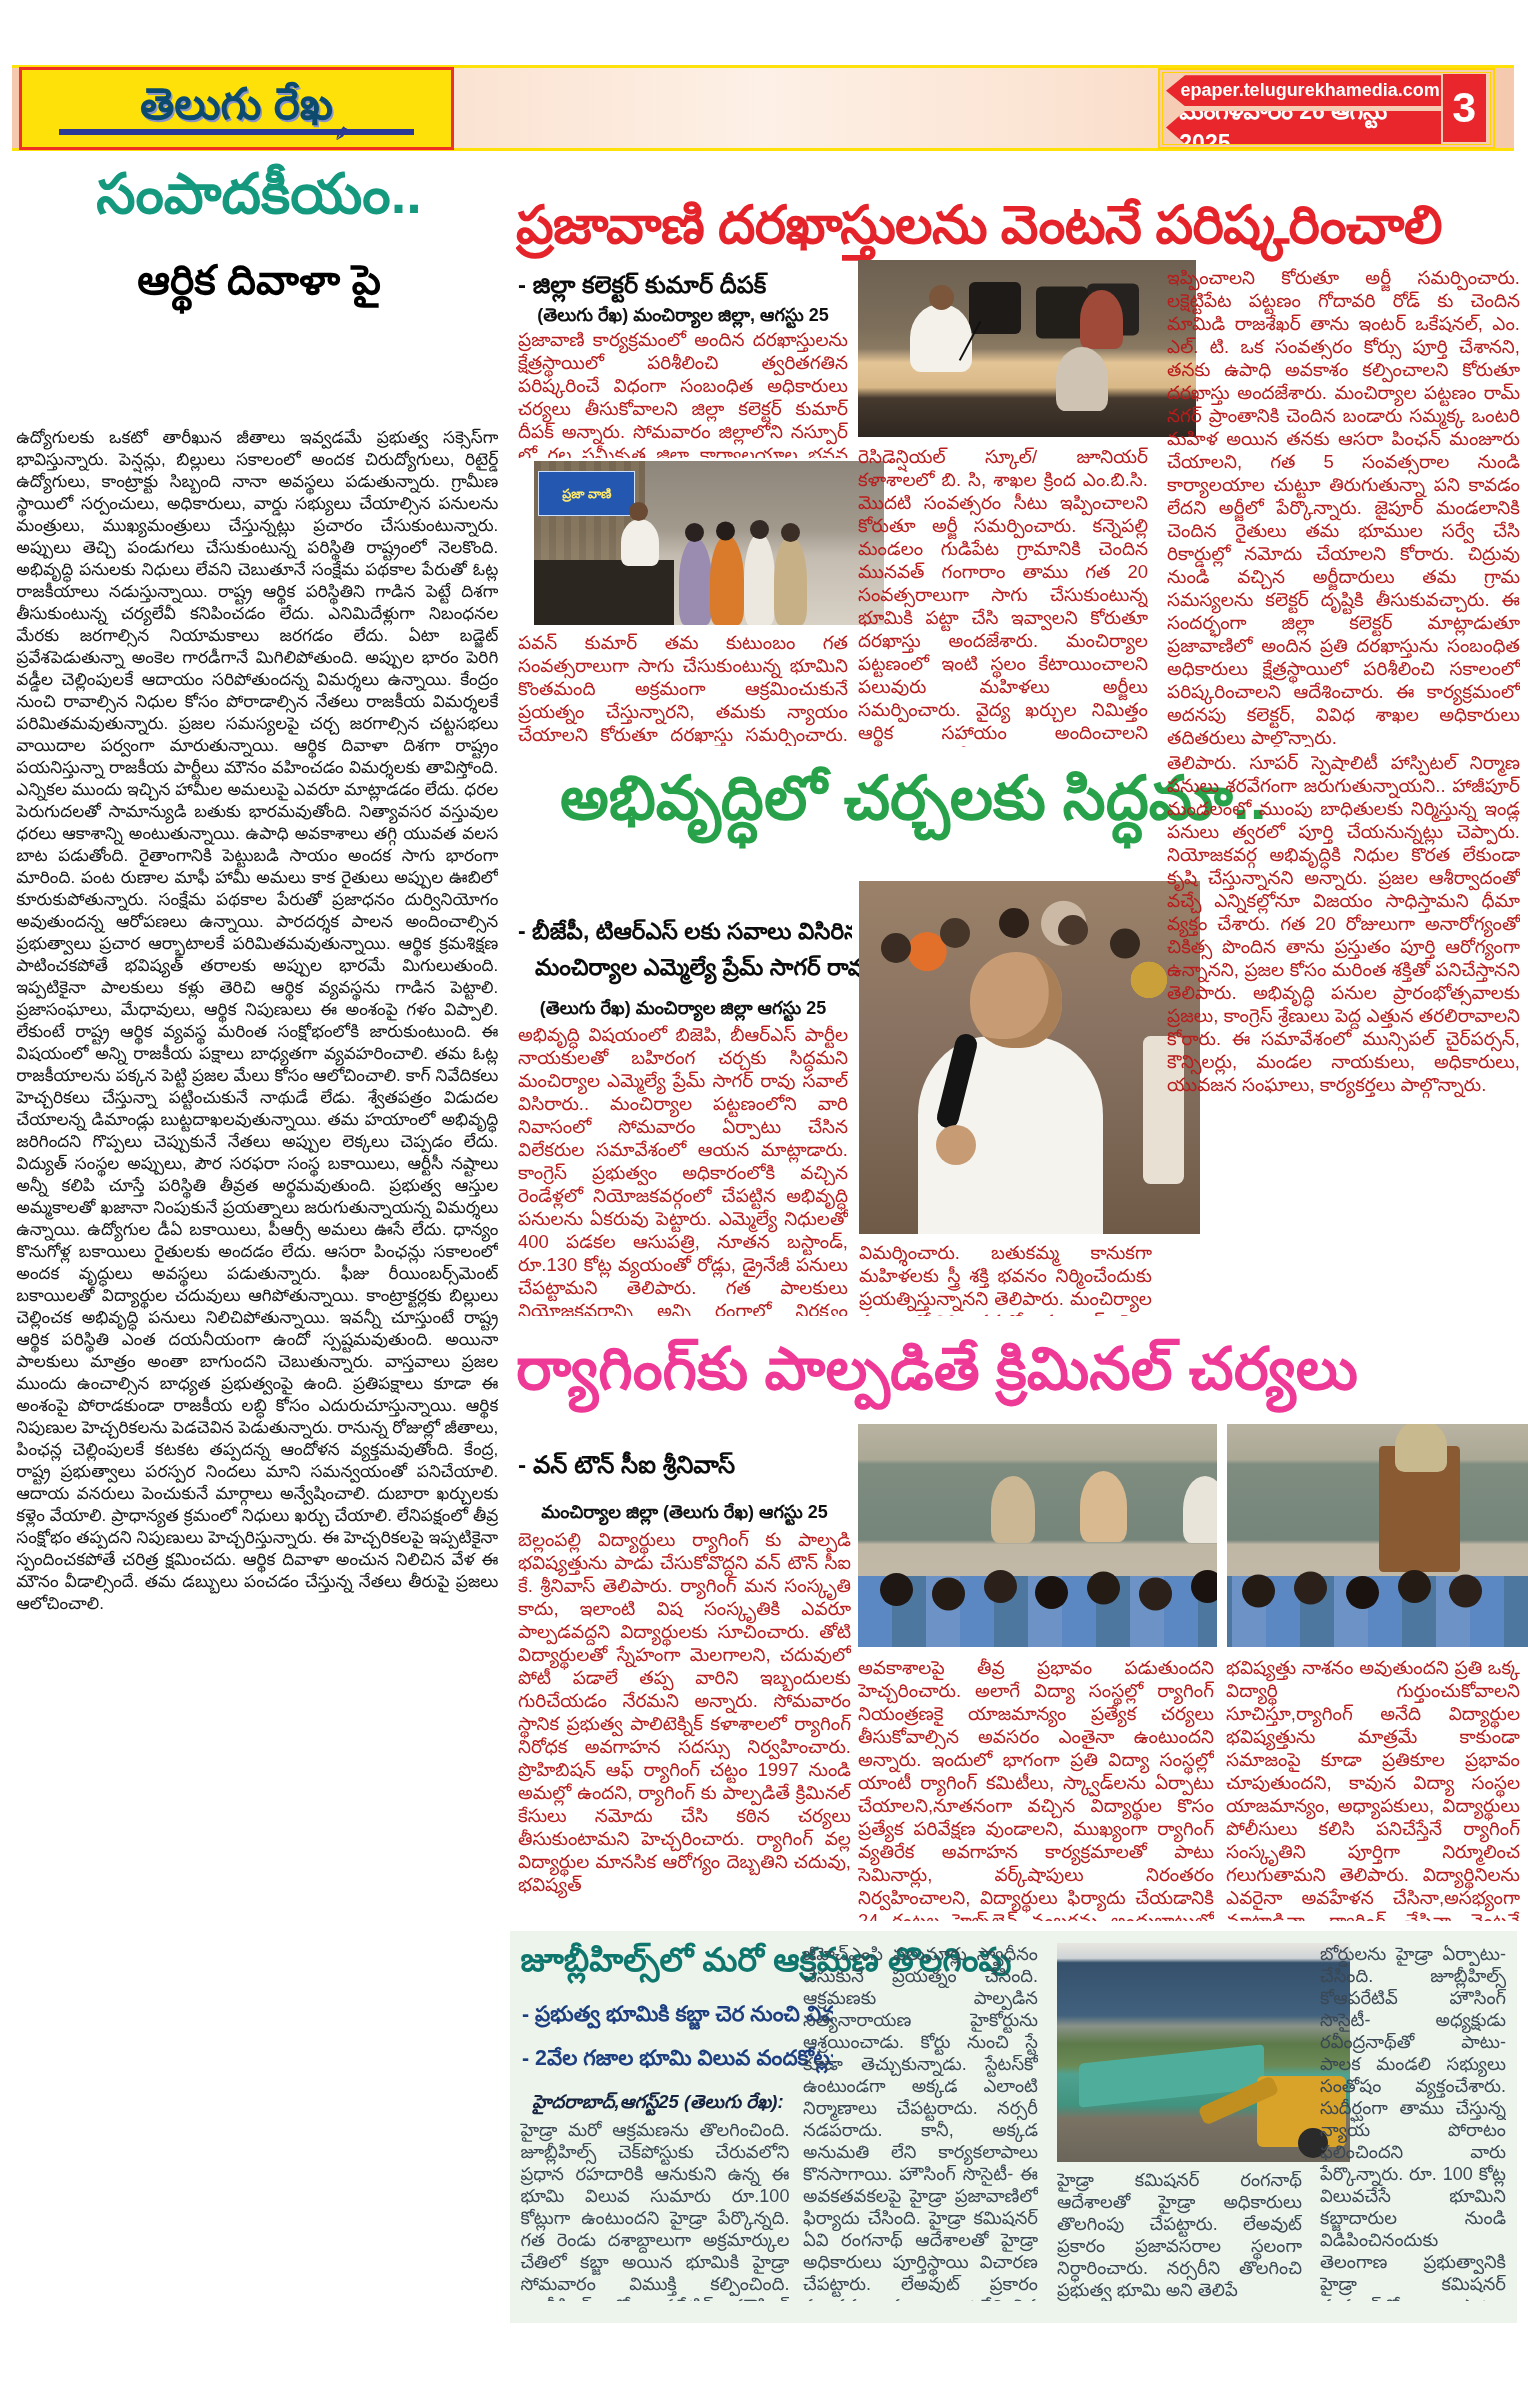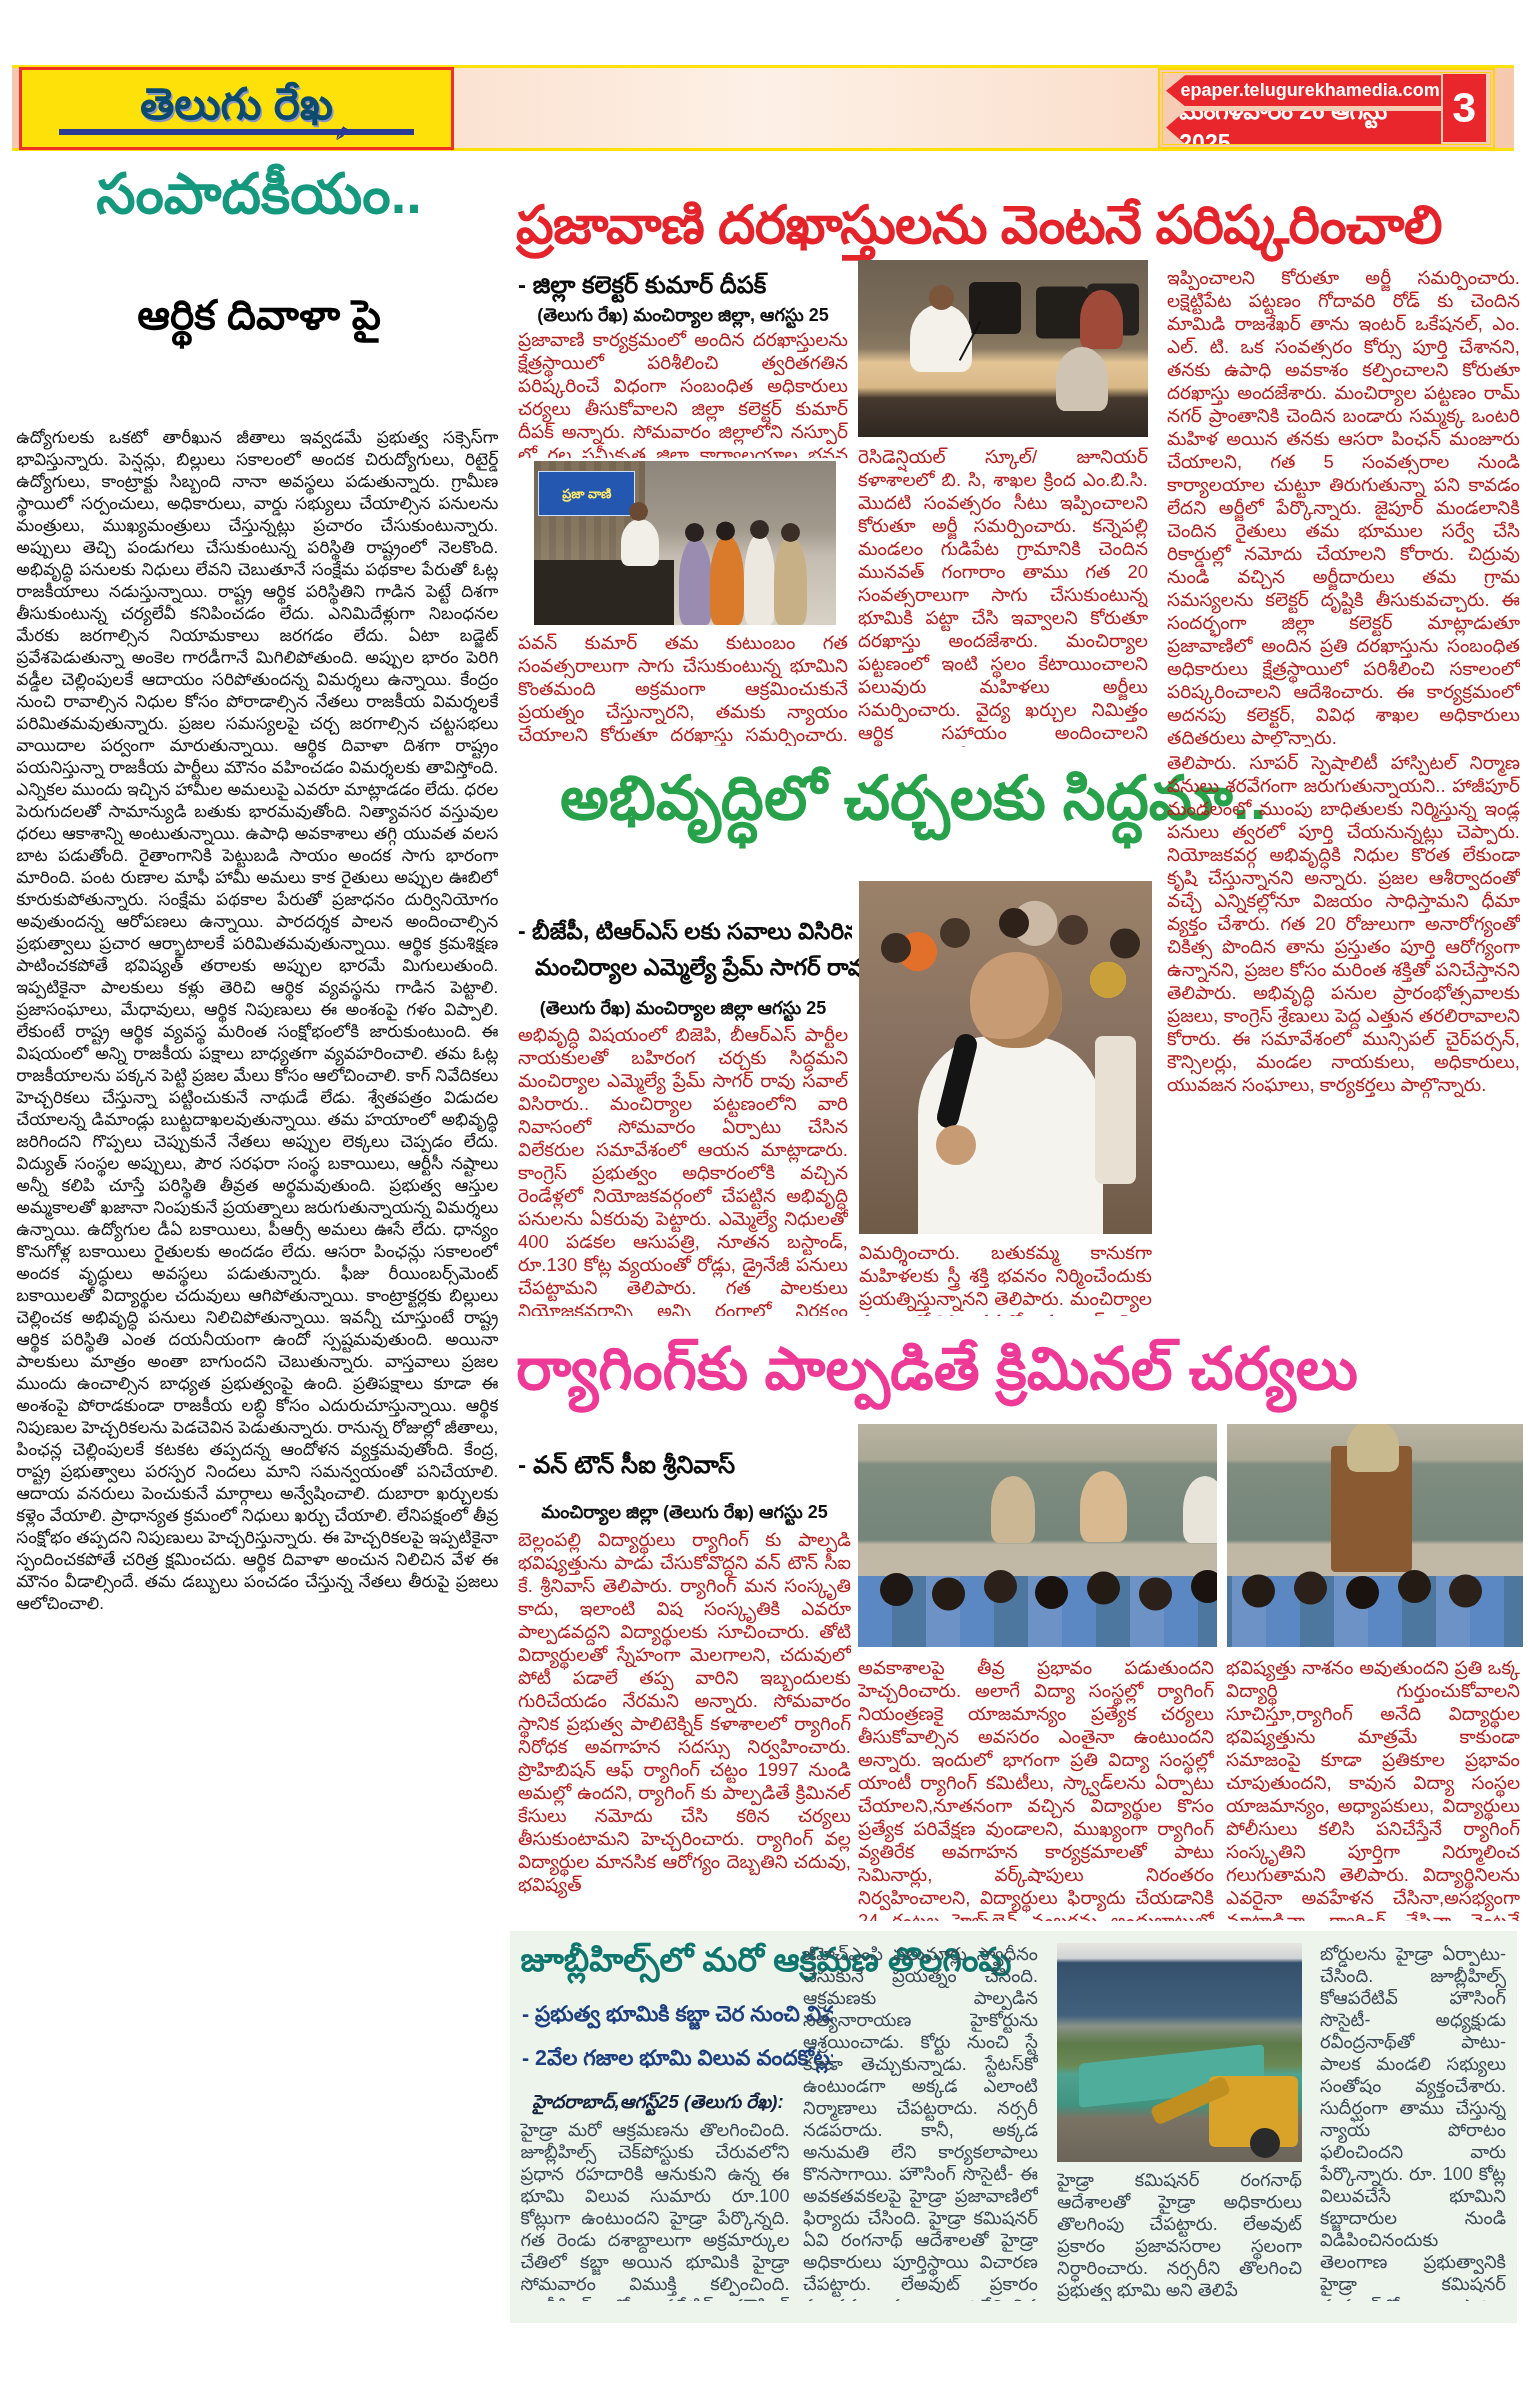--- a/index.html
+++ b/index.html
@@ -22,31 +22,31 @@
   .hdr-right{left:1158px;top:68px;width:337px;height:81px;border:2.2px solid #ffd400;background:#f6cdb4;
      box-sizing:border-box;}
   .hdr-right-inner{position:absolute;left:2.2px;top:2.2px;right:2.2px;bottom:2.2px;border:1.5px solid #ffd400;}
   .red-banner{position:absolute;background:#e8262c;color:#ffffff;font-weight:bold;
      clip-path:polygon(0 50%,19px 0,100% 0,100% 100%,19px 100%);display:flex;align-items:center;
      justify-content:center;padding-left:13.3px;box-sizing:border-box;}
   .pagenum{position:absolute;right:7.4px;top:3.7px;width:43px;height:68px;background:#e8262c;color:#ffffff;
      font-weight:bold;font-size:43px;display:flex;align-items:center;justify-content:center;}
   
   .ed-label{left:15px;top:161px;width:488px;text-align:center;font-size:56px;font-weight:bold;color:#14997f;}
-  .ed-h1{left:15px;top:257px;width:488px;text-align:center;font-size:41px;font-weight:bold;color:#000;margin-top:35px;}
+  .ed-h1{left:15px;top:257px;width:488px;text-align:center;font-size:41px;font-weight:bold;color:#000;}
   .ed-h2{left:15px;top:339px;width:488px;text-align:center;font-size:42px;font-weight:bold;color:#000;}
   .ed-body{left:16.3px;top:427px;width:482px;height:1967px;font-size:17px;line-height:22px;color:#161616;}
   
   .hl1{left:516px;top:194px;width:958px;height:80px;font-size:53px;font-weight:bold;color:#e5232b;letter-spacing:-0.7px;}
   .hl2{left:516px;top:763px;width:713px;height:108px;font-size:61px;font-weight:bold;color:#27a24b;margin-left:44px;}
   .hl3{left:516px;top:1335px;width:958px;height:87px;font-size:59px;font-weight:bold;color:#ee3a96;}
   .byline{font-weight:bold;color:#0d0d0d;}
   .dateline{font-weight:bold;color:#111;font-size:18px;text-align:center;}
   
-  .photo{position:absolute;overflow:hidden;background:#8b7a63;}
+  .photo{position:absolute;overflow:hidden;background:#8b7a63;padding-left:48px;}
   .blob{position:absolute;border-radius:50% 50% 18% 18%;}
   .dotrow{position:absolute;width:19px;height:19px;border-radius:50%;}
   .pv-banner{position:absolute;left:4.4px;top:10.4px;width:95px;height:43px;background:#2457b0;color:#ffe96a;
      font-weight:bold;font-size:12.6px;display:flex;align-items:center;justify-content:center;text-align:center;
      border:1.5px solid #cfe0ff;line-height:14px;}
   
   .panel4{left:510px;top:1931px;width:1007px;height:392px;background:#ecf4ec;}
   .a4txt{position:absolute;text-align:justify;overflow:hidden;color:#3b4854;font-size:18px;line-height:22px;word-break:break-word;}
   .a4h{position:absolute;font-size:33px;font-weight:bold;color:#0f766e;white-space:nowrap;overflow:hidden;}
   .a4by{position:absolute;font-size:21.4px;font-weight:bold;color:#1e3f7f;white-space:nowrap;overflow:hidden;}

